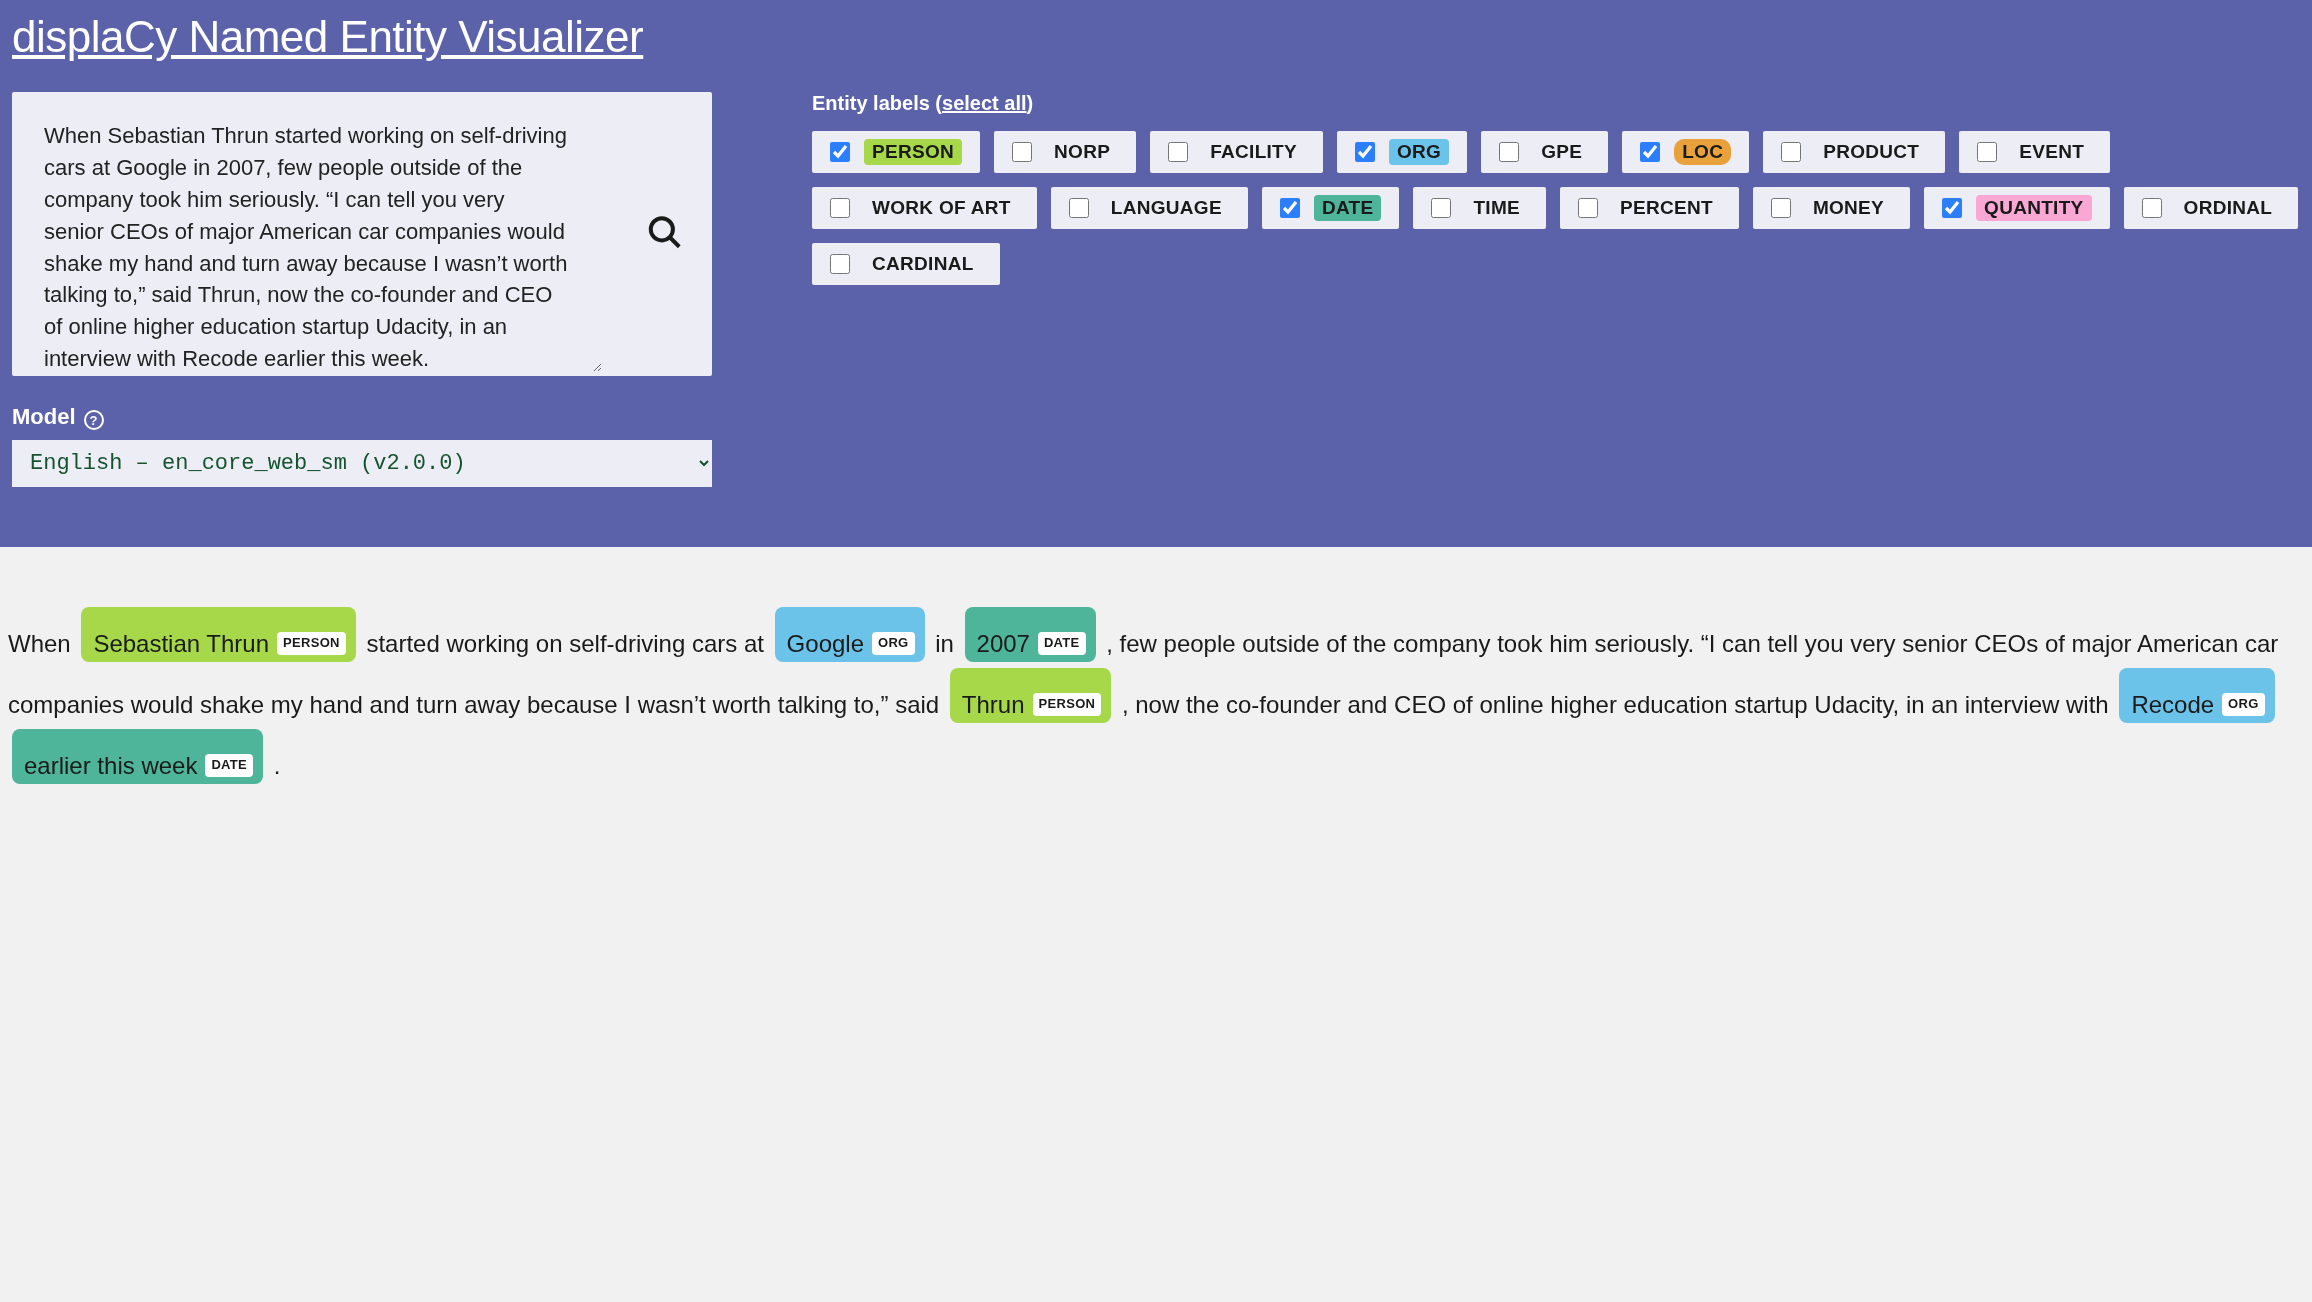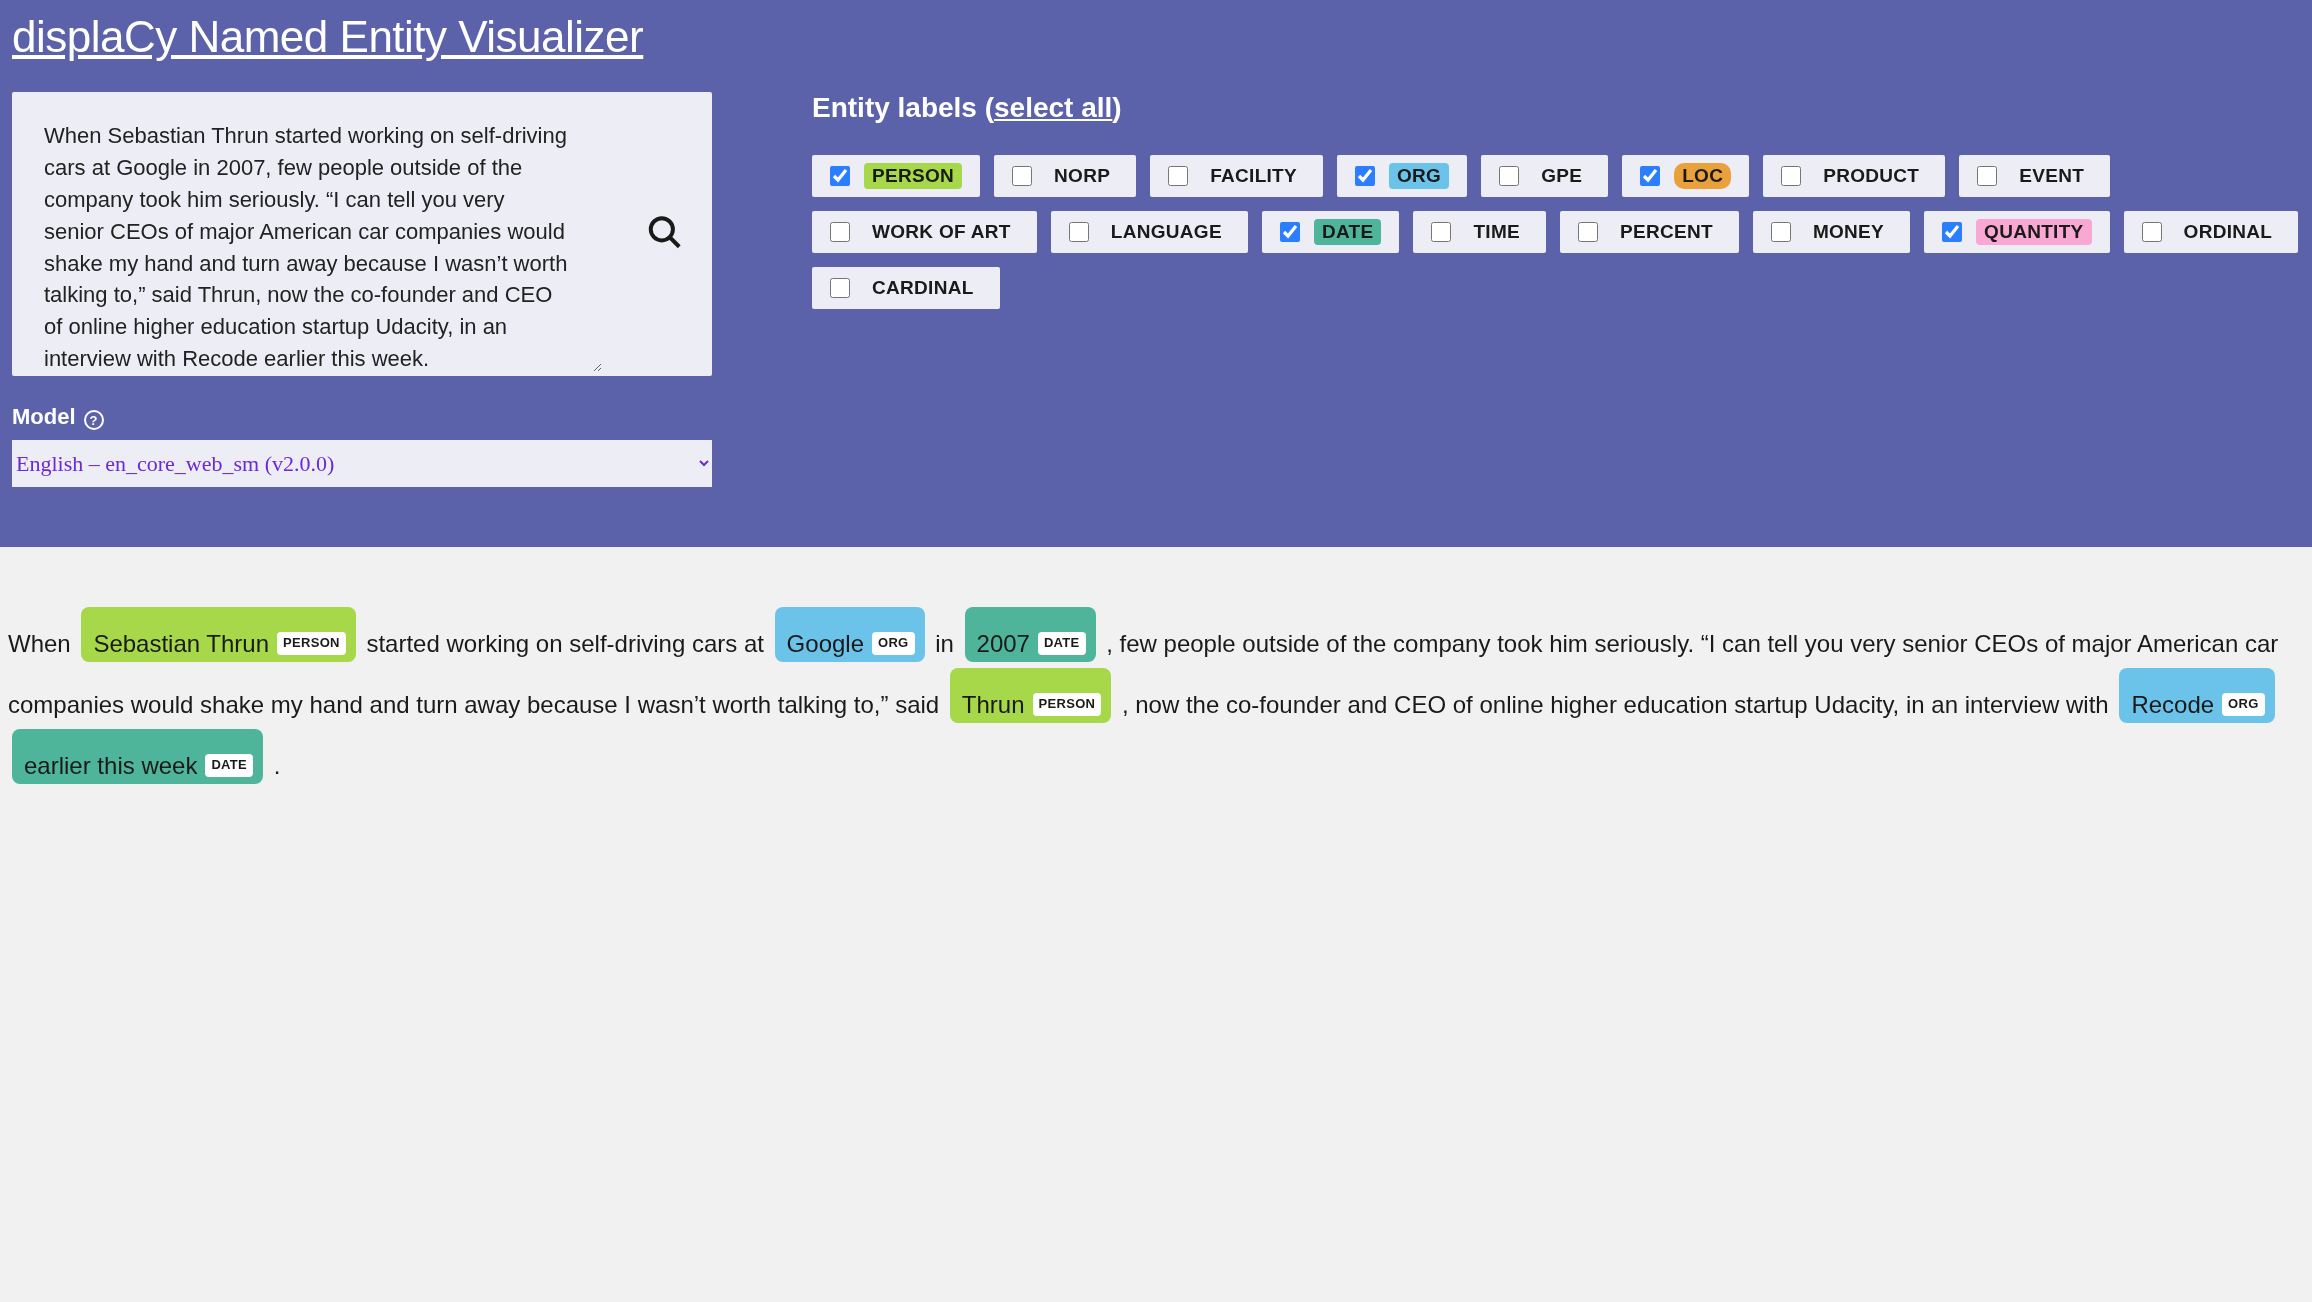--- a/index.html
+++ b/index.html
@@ -71,32 +71,32 @@
   align-items: center;
   justify-content: center;
   width: 20px; height: 20px;
   border: 2px solid #fff;
   border-radius: 50%;
   font-size: 13px;
   font-weight: 700;
 }
 .model-select {
   width: 100%;
-  padding: 10px 0;
+  padding: 10px 14px;
   font-size: 22px;
   border: none;
   background: #edeef5;
-  color: #6d28d9;
-  font-family: Liberation Serif, serif;
+  color: #14532d;
+  font-family: Liberation Mono, monospace;
 }
 
 .labels-title {
-  font-size: 28px;
+  font-size: 20px;
   font-weight: 700;
-  margin-bottom: 31px;
+  margin-bottom: 16px;
 }
 .select-all {
   text-decoration: underline;
   cursor: pointer;
 }
 .chips {
   display: flex;
   flex-wrap: wrap;
   gap: 14px;
 }

